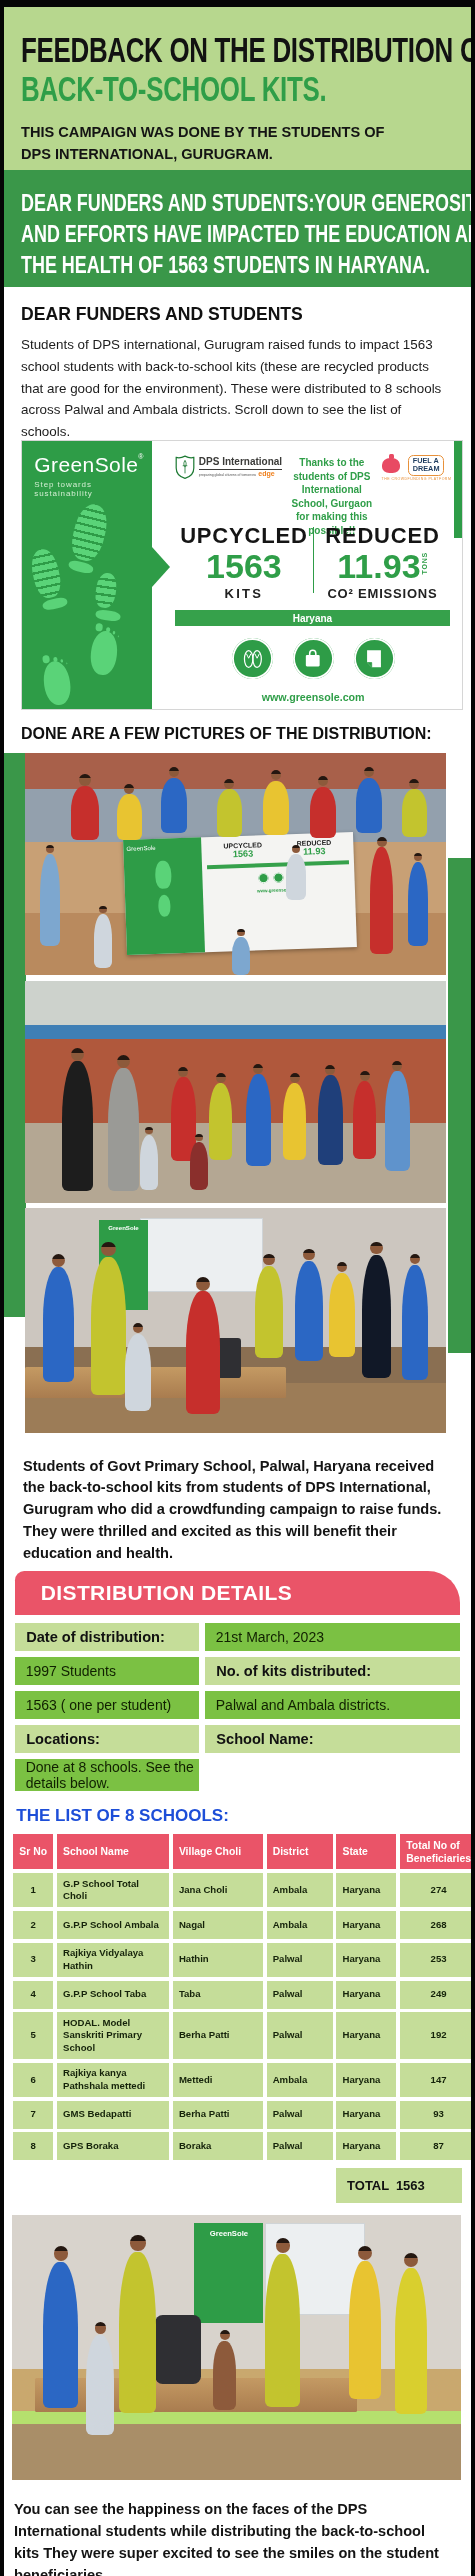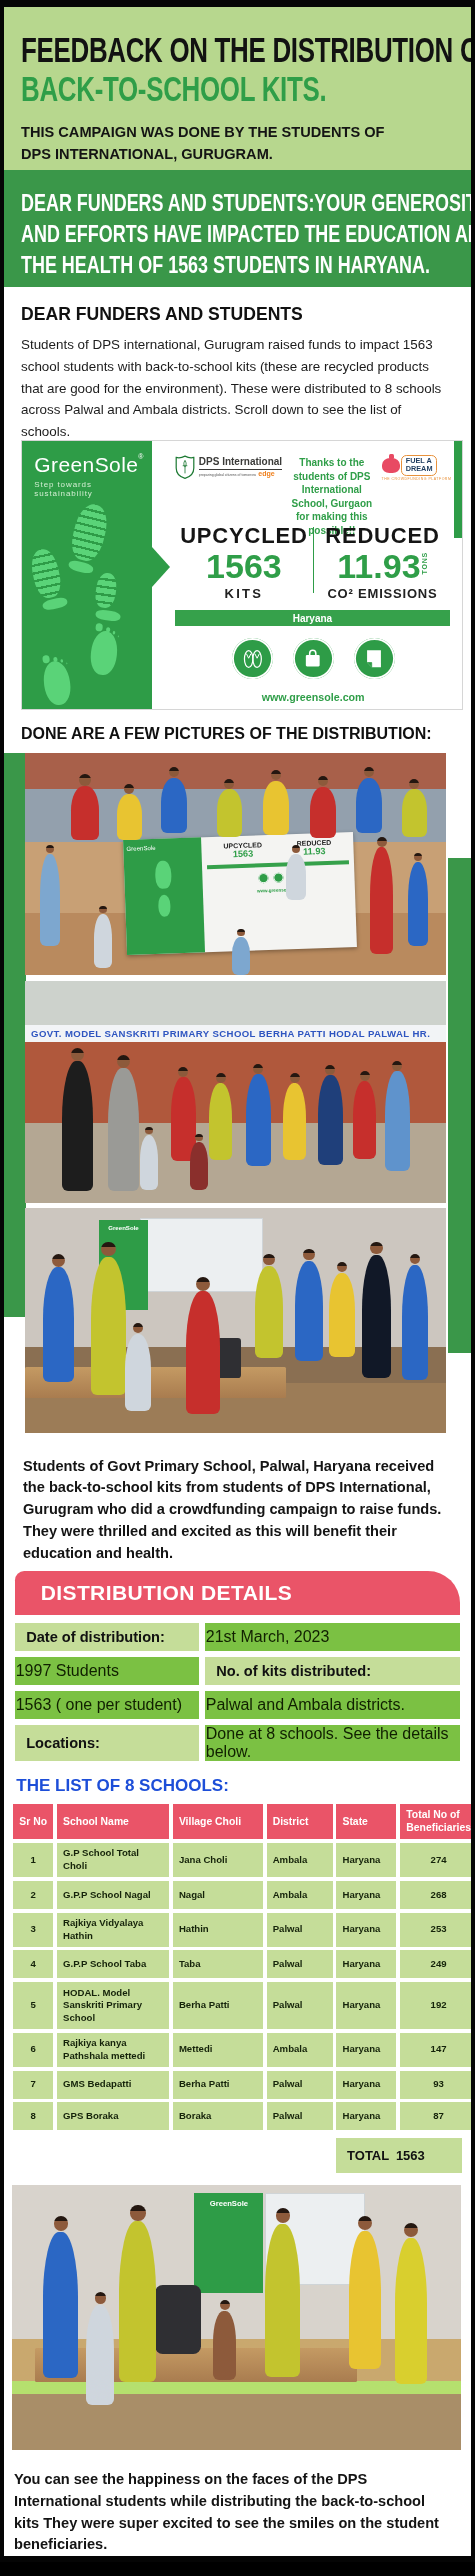--- a/index.html
+++ b/index.html
@@ -37,21 +37,21 @@
   .cert-right{position:relative;flex:1;padding:7.7px 10.7px 0 23px}
   .cert-right .topbar{position:absolute;right:0;top:0;width:8.4px;height:97px;background:#2e9c47}
   .cert-head{display:flex;align-items:flex-start;gap:6.1px;height:71px}
   .dps-mini{display:flex;align-items:center;gap:3.8px;margin-top:6.1px}
   .dps-shield{flex:none}
   .dps-mini-name{font-size:10px;font-weight:800;color:#3a3a38;line-height:1;border-bottom:0.8px solid #3a3a38;padding-bottom:1.5px}
   .dps-mini-sub{font-size:3.5px;color:#555}
   .dps-mini-edge{color:#ef7f1b;font-weight:800;font-size:7px;text-align:right}
   .thanks{flex:1;color:#2f9e48;font-weight:800;font-size:10px;line-height:1.35;text-align:center;margin-top:7.7px}
   .fuel{flex:none;margin-top:6.1px;text-align:center}
-  .fuel-row{display:flex;align-items:center;gap:1px}
+  .fuel-row{display:flex;align-items:center;gap:8px}
   .pig{width:18.4px;height:15.3px;background:#e84a63;border-radius:45% 45% 40% 40%;position:relative}
   .pig:before{content:"";position:absolute;top:-3.8px;left:7px;width:5.4px;height:5.4px;background:#e84a63;border-radius:1.5px}
   .fuel-box{border:1.5px solid #e8913a;border-radius:5.4px;padding:1.5px 3.8px;color:#1d3b5e;font-weight:800;font-size:7.3px;line-height:1.1;text-align:left}
   .fuel-sub{font-size:3.5px;color:#e8913a;letter-spacing:0.5px;margin-top:1.5px}
   .stats{display:flex;margin-top:3.1px}
   .stat{flex:1;text-align:center}
   .stat-div{width:0.8px;background:#2e9c47;margin:4.6px 0 7.7px}
   .stat-label{font-size:22px;font-weight:800;color:#151515;letter-spacing:0.8px}
   .stat-value{font-size:34px;font-weight:800;color:#2f9e48;line-height:1.05}
   .tons{display:inline-block;writing-mode:vertical-rl;transform:rotate(180deg);font-size:7px;font-weight:700;color:#2f9e48;letter-spacing:0.8px;vertical-align:top;margin-top:3.1px}
@@ -90,21 +90,21 @@
   
   .caption{padding:23px 20px 0 19px;font-size:14.6px;font-weight:700;line-height:1.5;color:#141414;height:123px}
   .closing{padding:18.4px 20px 0 10px;font-size:14.6px;font-weight:700;line-height:1.5;color:#141414}
 
   
   .dist{margin:15.3px 10.7px 0}
   .dist-bar{height:44px;background:#ea5468;border-radius:9.2px 32px 0 0;color:#fff;font-size:21px;font-weight:700;line-height:44px;padding-left:26px;letter-spacing:0.4px}
   .dist-grid{margin-top:7.7px;display:grid;grid-template-columns:184px 1fr;gap:6.1px}
   .dcell{display:flex;align-items:center;min-height:28px}
   .dlabel{background:#c5dd99;font-size:14.6px;font-weight:800;color:#111;padding-left:11.5px}
-  .dvalue{background:#7bc143;font-size:16px;font-weight:500;color:#102000;padding-left:1px}
+  .dvalue{background:#7bc143;font-size:14px;font-weight:500;color:#102000;padding-left:11px}
 
   
   .schools-head{margin:15.3px 0 7.7px 12.3px;font-size:17px;font-weight:800;color:#1d4ed8}
   .sch-grid{margin:0 9.2px;display:grid;grid-template-columns:40px 112px 90px 66px 60px 1fr;gap:3.8px}
   .th{background:#ea5468;color:#fff;font-size:10.4px;font-weight:700;padding:4.6px 6.1px;display:flex;align-items:center;min-height:35px;line-height:1.25}
   .td{background:#c5dd99;color:#15230a;font-size:9.6px;font-weight:700;padding:4.6px 6.1px;display:flex;align-items:center;min-height:28px;line-height:1.3}
   .td.center{justify-content:center}
   .total-row{margin:7.7px 9.2px 0;display:grid;grid-template-columns:40px 112px 90px 66px 60px 1fr;gap:3.8px}
   .total-cell{grid-column:5/7;background:#c5dd99;display:flex;align-items:center;justify-content:space-between;height:35px;padding:0 37px 0 10.7px;font-size:13px;font-weight:800;color:#111}
 </style>
@@ -294,21 +294,20 @@
           <div class="head" style="height: 7.7px; width: 7.7px;"></div>
           <div class="torso" style="width: 18.4px; height: 54px; background: rgb(207, 214, 221);"></div>
         </div>
         <div class="person" style="left: 207px; top: 176px; width: 18.4px;">
           <div class="head" style="height: 7.7px; width: 7.7px;"></div>
           <div class="torso" style="width: 18.4px; height: 38px; background: rgb(125, 167, 207);"></div>
         </div>
       </div>
 
     <div class="photo" id="photo2" style="top:228px;height:222px;background:linear-gradient(180deg,#cdd2cc 0 20%,#3f7fb5 20% 26%,#b0583c 26% 64%,#b4a793 64% 100%)">
-      <div class="school-banner">GOVT. MODEL SANSKRITI PRIMARY SCHOOL BERHA PATTI HODAL PALWAL HR.</div>
     <div class="person" style="left: 37px; top: 67px; width: 31px;">
           <div class="head" style="height: 13px; width: 13px;"></div>
           <div class="torso" style="width: 31px; height: 130px; background: rgb(29, 29, 29);"></div>
         </div>
         <div class="person" style="left: 83px; top: 74px; width: 31px;">
           <div class="head" style="height: 13px; width: 13px;"></div>
           <div class="torso" style="width: 31px; height: 123px; background: rgb(154, 154, 150);"></div>
         </div>
         <div class="person" style="left: 146px; top: 86px; width: 24.5px;">
           <div class="head" style="height: 10px; width: 10px;"></div>
@@ -400,40 +399,41 @@
   <div class="dist">
     <div class="dist-bar">DISTRIBUTION DETAILS</div>
     <div class="dist-grid">
         <div class="dcell dlabel">Date of distribution:</div>
         <div class="dcell dvalue">21st March, 2023</div>
         <div class="dcell dvalue">1997 Students</div>
         <div class="dcell dlabel">No. of kits distributed:</div>
         <div class="dcell dvalue">1563 ( one per student)</div>
         <div class="dcell dvalue">Palwal and Ambala districts.</div>
         <div class="dcell dlabel">Locations:</div>
+        <div class="dcell dlabel">School Name:</div>
         <div class="dcell dvalue">Done at 8 schools. See the details below.</div>
       </div>
   </div>
 
   <div class="schools-head">THE LIST OF 8 SCHOOLS:</div>
   <div class="sch-grid">
       <div class="th">Sr No</div>
       <div class="th">School Name</div>
       <div class="th">Village Choli</div>
       <div class="th">District</div>
       <div class="th">State</div>
       <div class="th">Total No of Beneficiaries</div>
       <div class="td center">1</div>
       <div class="td">G.P School Total Choli</div>
       <div class="td">Jana Choli</div>
       <div class="td">Ambala</div>
       <div class="td">Haryana</div>
       <div class="td center">274</div>
       <div class="td center">2</div>
-      <div class="td">G.P.P School Nagal</div>
+      <div class="td">G.P.P School Ambala</div>
       <div class="td">Nagal</div>
       <div class="td">Ambala</div>
       <div class="td">Haryana</div>
       <div class="td center">268</div>
       <div class="td center">3</div>
       <div class="td">Rajkiya Vidyalaya Hathin</div>
       <div class="td">Hathin</div>
       <div class="td">Palwal</div>
       <div class="td">Haryana</div>
       <div class="td center">253</div>

